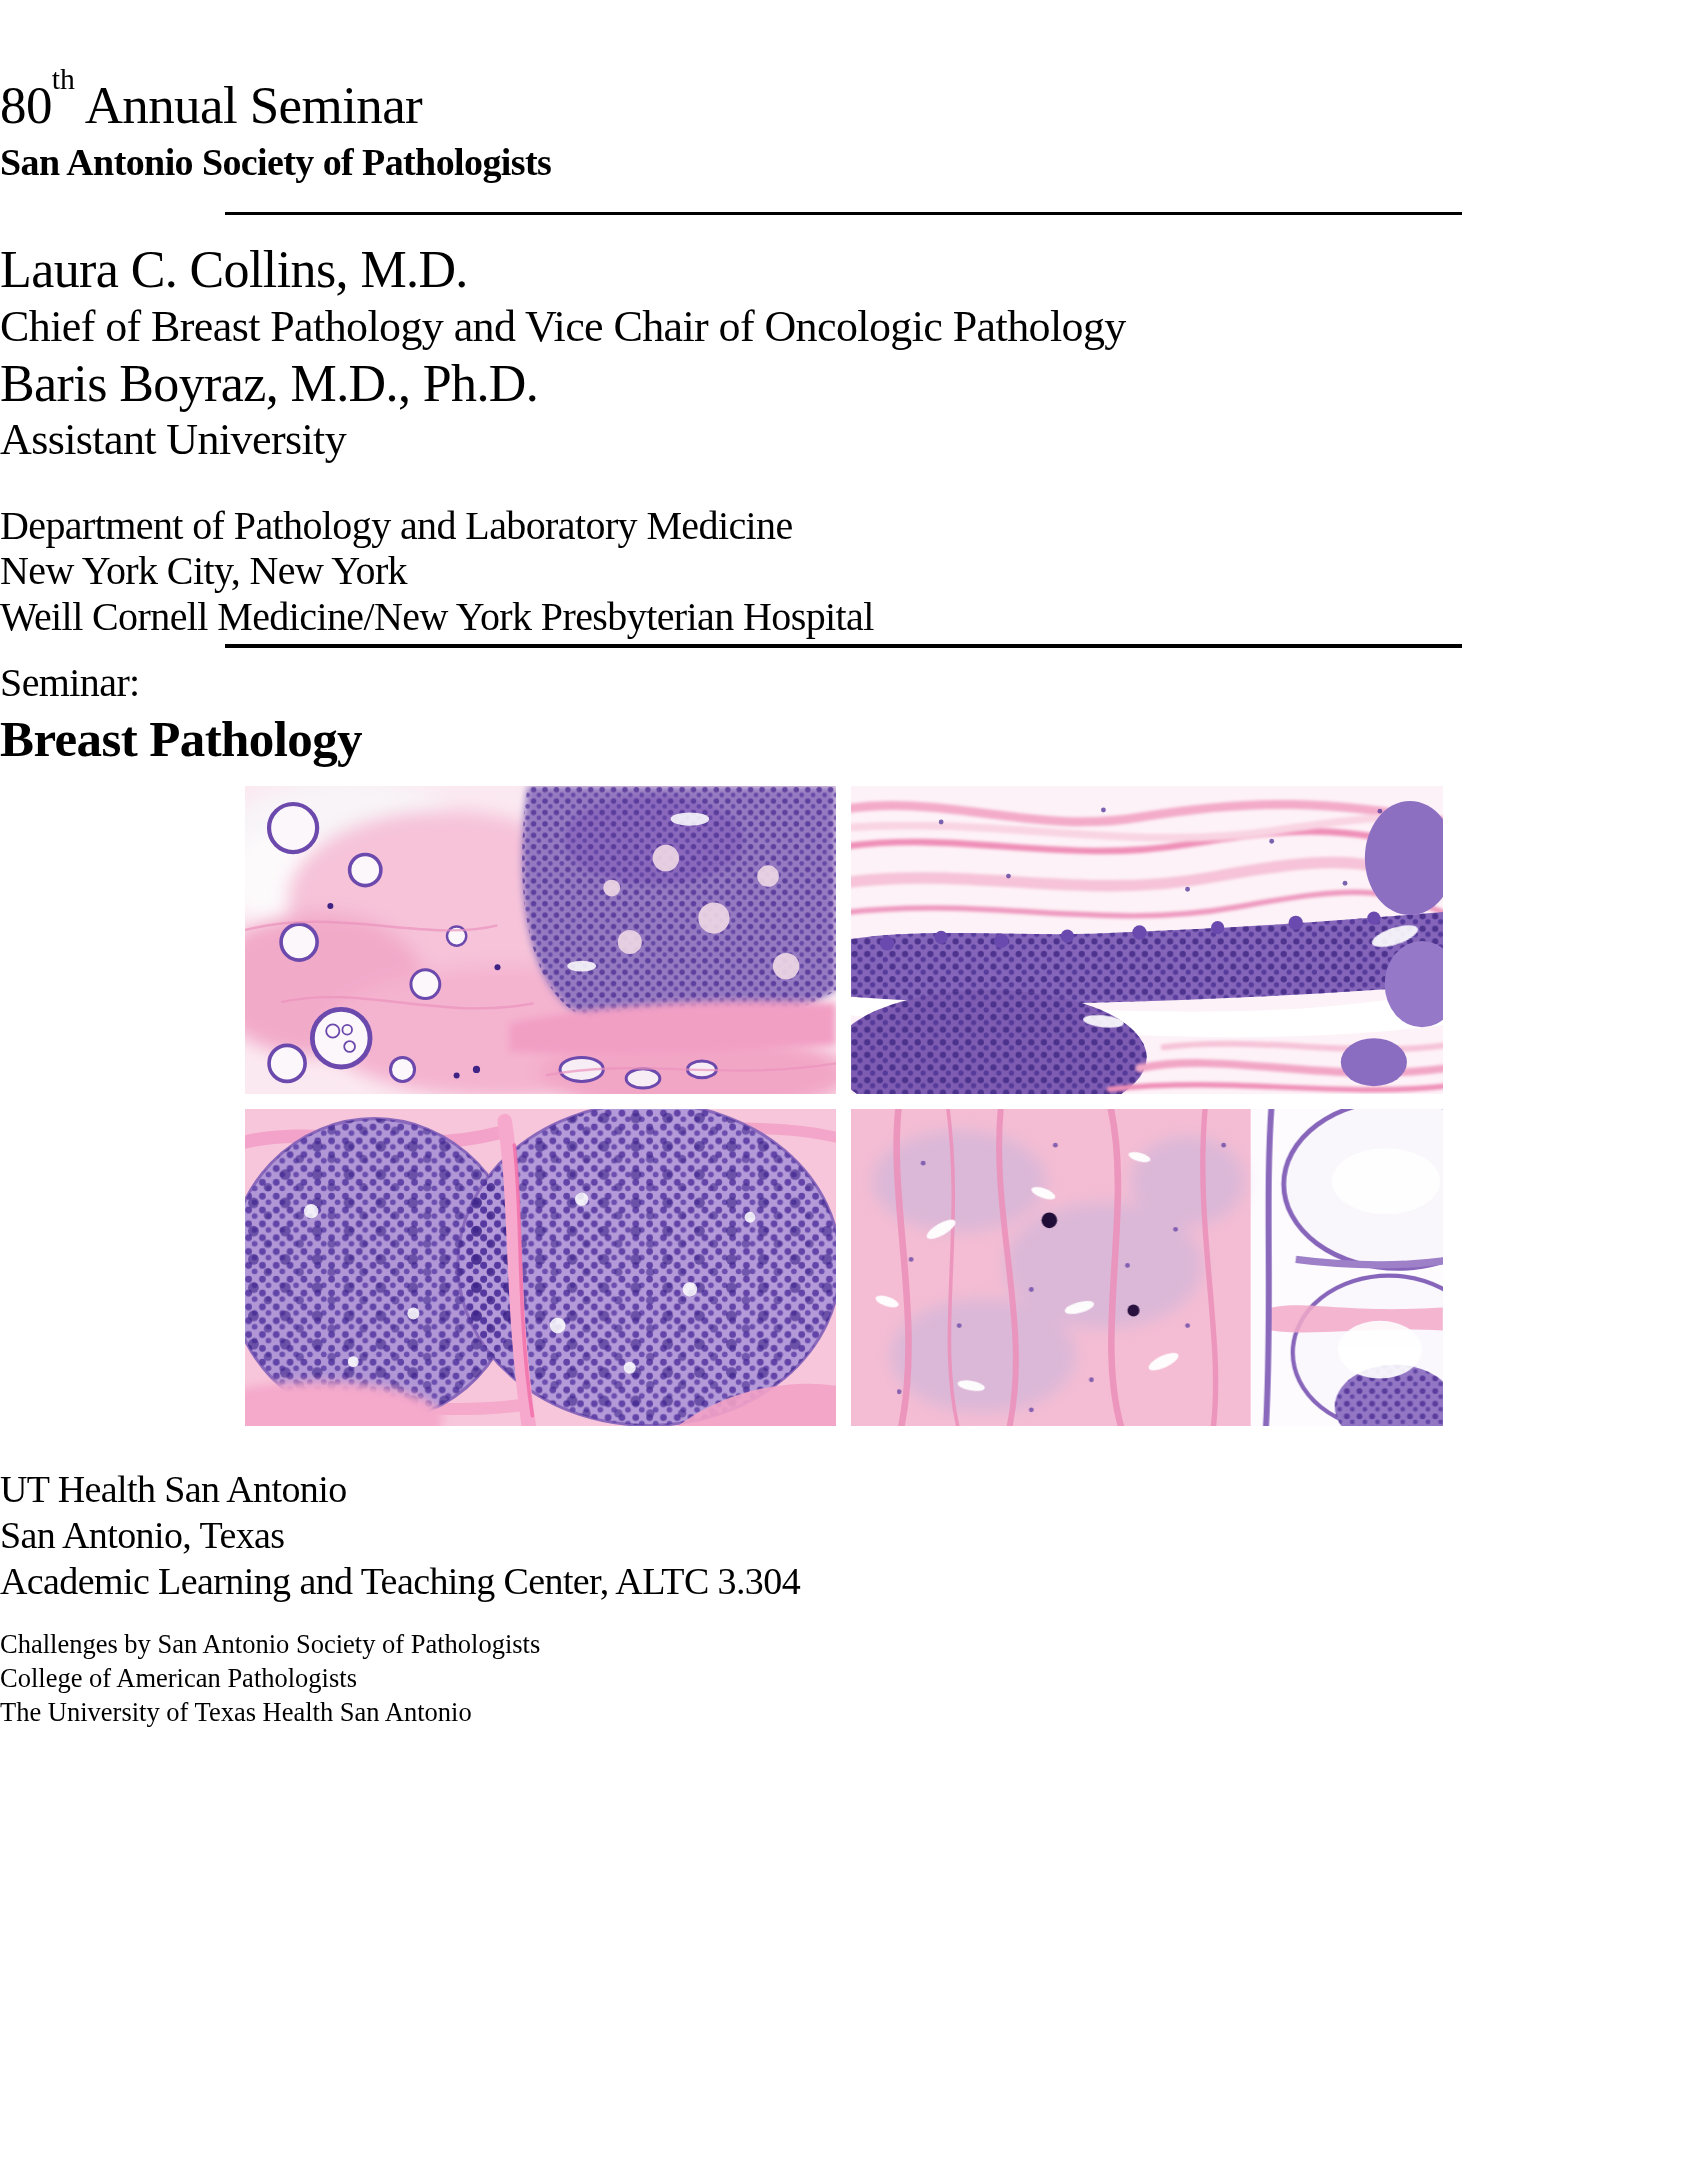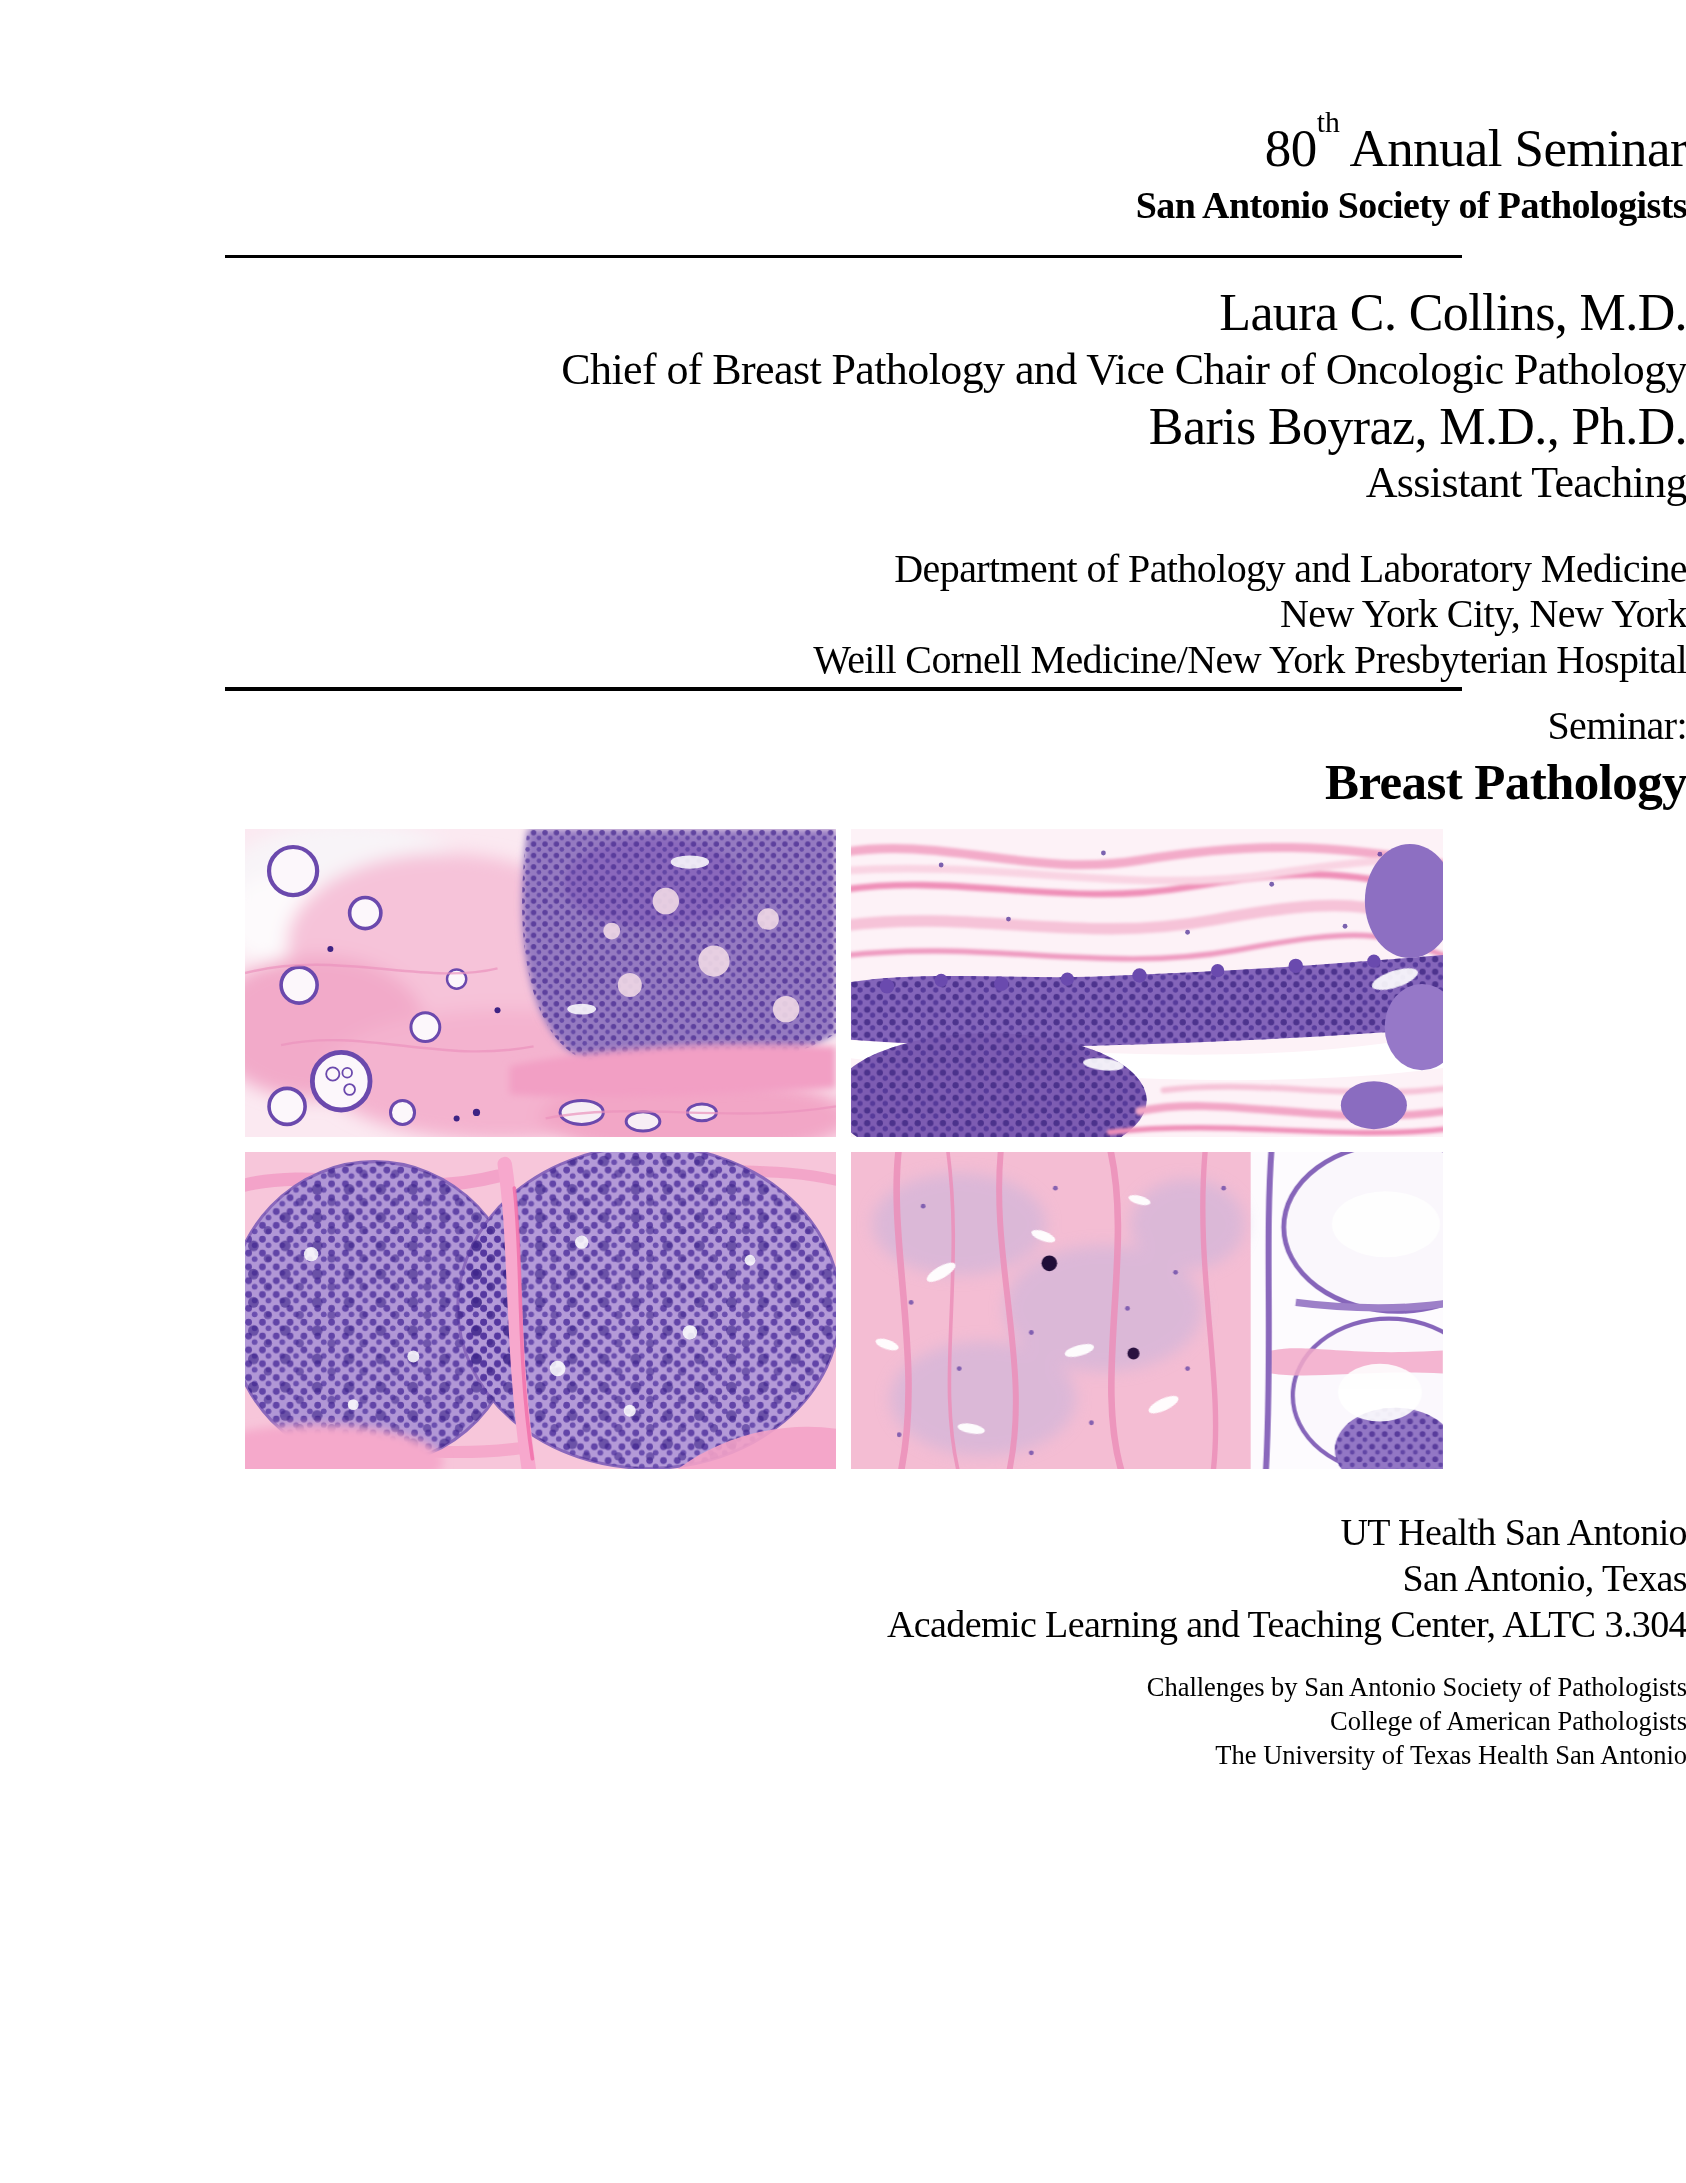--- a/index.html
+++ b/index.html
@@ -12,21 +12,21 @@
     --he-purple-deep:#4e2f97;
     --he-lavender:#c8b4dc;
   }
   *{margin:0;padding:0;box-sizing:border-box;}
   html,body{background:var(--paper);}
   body{
     width:1687px;height:2183px;overflow:hidden;
     font-family:"Liberation Serif","DejaVu Serif",serif;
     color:var(--ink);
   }
-  .page{width:1687px;height:2183px;padding-top:119px;text-align:right;}
+  .page{width:1687px;height:2183px;padding-top:76px;text-align:left;}
   .title{font-size:53px;font-weight:normal;line-height:1.1;letter-spacing:-0.6px;}
   .title sup{font-size:56%;position:relative;top:-0.52em;letter-spacing:0;}
   .subtitle{font-size:38px;font-weight:bold;line-height:1.15;margin-top:7.2px;letter-spacing:-0.6px;}
   .rule{width:1237px;height:3.6px;background:var(--ink);margin:26.5px auto 0;}
   .rule.lower{margin-top:4.8px;}
   .speakers{margin-top:24px;}
   .speaker-name{font-size:52px;font-weight:normal;line-height:1.18;letter-spacing:-0.6px;}
   .speaker-role{font-size:44px;line-height:1.18;letter-spacing:-0.6px;}
   .affiliation{margin-top:37px;font-size:40px;line-height:1.14;letter-spacing:-0.6px;}
   .seminar-label{margin-top:11px;font-size:40px;line-height:1.2;letter-spacing:-0.6px;}
@@ -48,21 +48,21 @@
   <h1 class="title"><span>80</span><sup>th</sup><span> Annual Seminar</span></h1>
 
   <div class="subtitle">San Antonio Society of Pathologists</div>
 
   <div class="rule"></div>
 
   <div class="speakers">
     <div class="speaker-name">Laura C. Collins, M.D.</div>
     <div class="speaker-role">Chief of Breast Pathology and Vice Chair of Oncologic Pathology</div>
     <div class="speaker-name">Baris Boyraz, M.D., Ph.D.</div>
-    <div class="speaker-role">Assistant Teaching</div>
+    <div class="speaker-role">Assistant University</div>
   </div>
 
   <div class="affiliation">
     <div>Department of Pathology and Laboratory Medicine</div>
     <div>New York City, New York</div>
     <div>Weill Cornell Medicine/New York Presbyterian Hospital</div>
   </div>
 
   <div class="rule lower"></div>
 

